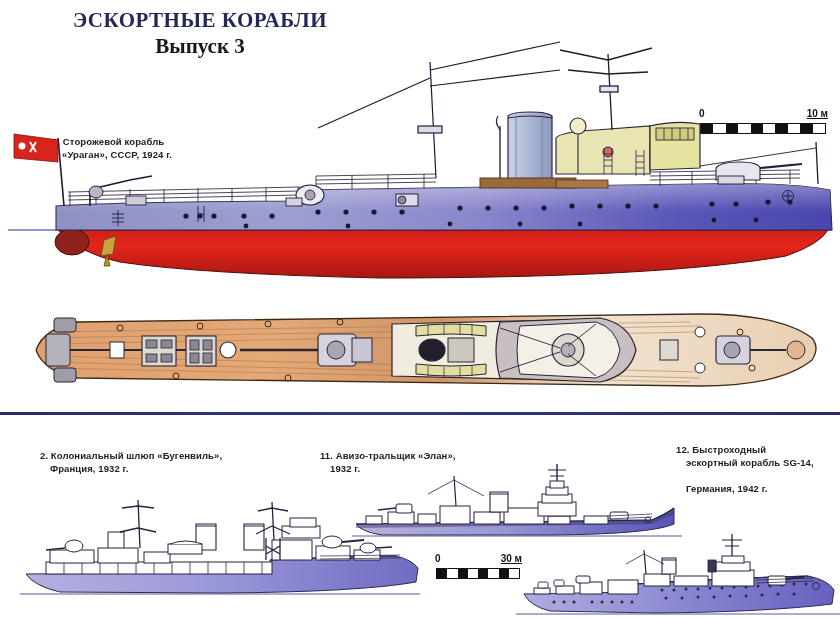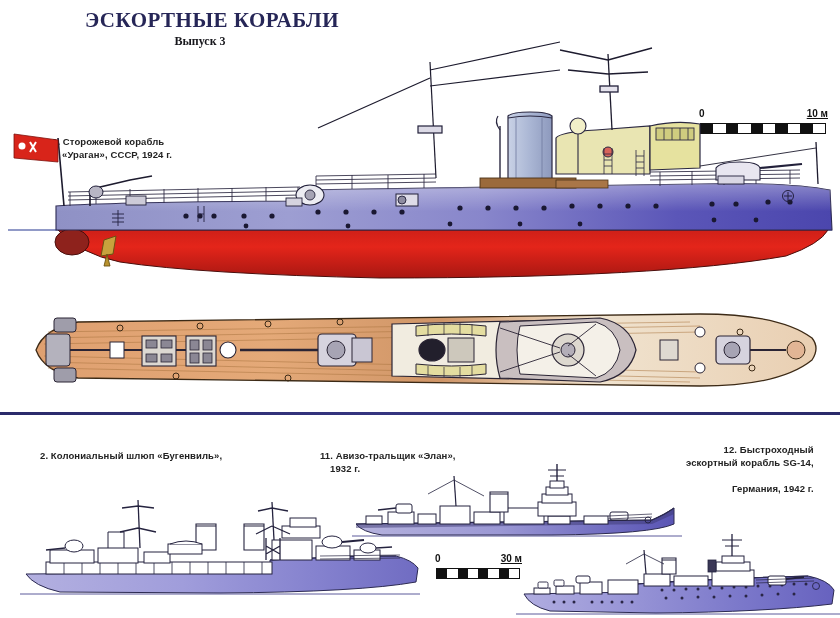--- a/index.html
+++ b/index.html
@@ -3,36 +3,36 @@
 <meta charset="utf-8">
 <style>
   html,body{margin:0;padding:0;background:#ffffff;}
   body{width:840px;height:618px;position:relative;overflow:hidden;
        font-family:"Liberation Sans", sans-serif;}
   .plate{position:absolute;inset:0;background:#fff;}
 
   
   .title{position:absolute;left:0;top:8px;width:400px;text-align:center;
          font-family:"Liberation Serif", serif;font-weight:bold;font-size:21px;
-         letter-spacing:.5px;color:#262657;margin-left:12px;}
+         letter-spacing:.5px;color:#262657;}
   .subtitle{position:absolute;left:0;top:34px;width:400px;text-align:center;
-            font-family:"Liberation Serif", serif;font-weight:bold;font-size:12px;
+            font-family:"Liberation Serif", serif;font-weight:bold;font-size:21px;
             color:#17171c;}
 
   
   .logo{position:absolute;left:620px;top:4px;width:210px;height:74px;}
 
   
   .cap{position:absolute;font-size:9.5px;font-weight:bold;color:#222;
        line-height:13px;letter-spacing:.1px;white-space:pre-line;}
   .cap .l2{display:block;padding-left:10px;}
   .cap9{left:52px;top:122px;}
   .cap10{left:40px;top:436px;}
   .cap11{left:320px;top:436px;}
-  .cap12{left:676px;top:430px;text-align:right;}
+  .cap12{left:676px;top:430px;}
 
   
   .scale{position:absolute;}
   .scale .lbl0,.scale .lbl1{position:absolute;top:-15px;font-size:10px;
         font-weight:bold;color:#111;}
   .scale .lbl0{left:-1px;}
   .scale .lbl1{right:-2px;white-space:nowrap;text-decoration:underline;}
   .bar{height:9px;border:1.4px solid #111;background:#fff;display:flex;}
   .bar i{flex:1;background:#111;}
   .bar i:nth-child(2n){background:#fff;}
@@ -347,20 +347,21 @@
         <line x1="750" y1="52" x2="786" y2="52" stroke="#2a2434" stroke-width="2.2"></line>
       </g>
       <ellipse cx="796" cy="52" rx="9" ry="9" fill="#e2b595" stroke="#3c2a16" stroke-width="1"></ellipse>
     </svg>
   </div>
 
   <div class="divider div1"></div>
 
   <div class="cap cap10">
     <span>2. Колониальный шлюп «Бугенвиль»,</span>
+    <span class="l2">Франция, 1932 г.</span>
   </div>
   <div class="cap cap11">
     <span>11. Авизо-тральщик «Элан»,</span>
     <span class="l2">1932 г.</span>
   </div>
   <div class="cap cap12">
     <span>12. Быстроходный</span>
     <span class="l2">эскортный корабль SG-14,</span>
     <span class="l2">Германия, 1942 г.</span>
   </div>

